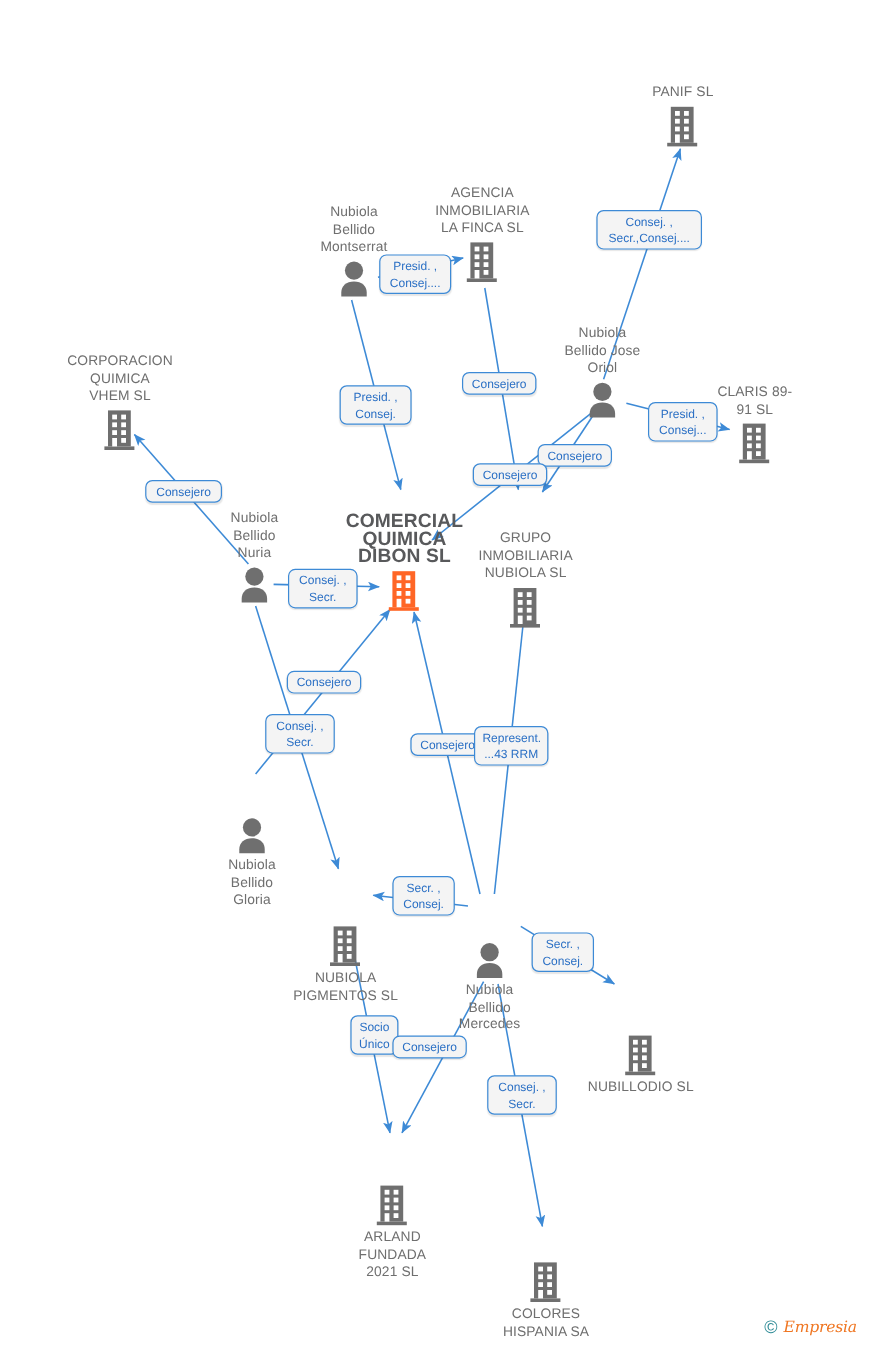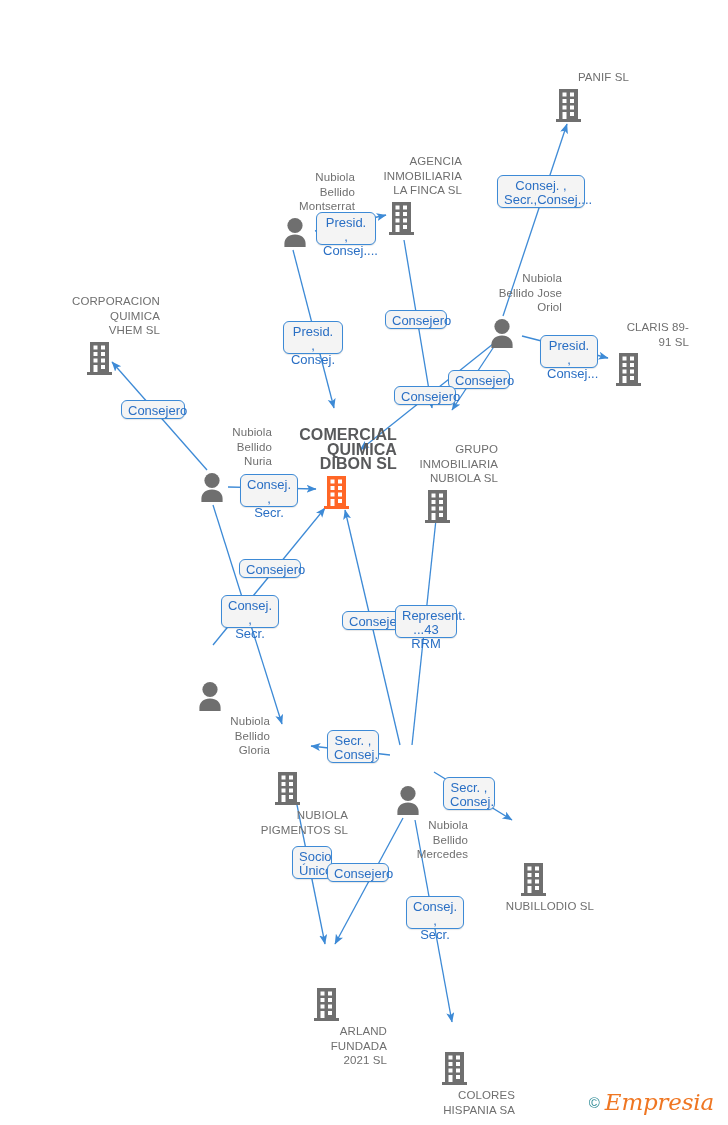--- a/index.html
+++ b/index.html
@@ -35,21 +35,20 @@
     display: block;
     line-height: 0;
   }
   .node .caption {
     display: block;
     font-size: 11.5px;
     line-height: 14.6px;
     color: #6b6b6b;
     letter-spacing: 0.1px;
     white-space: pre-line;
-    text-align: right;
   }
   .node.company .caption { color: #6f6f6f; }
   .node.person  .caption { color: #6f6f6f; }
   .node.focus .caption {
     color: #58595b;
     font-weight: bold;
     font-size: 16px;
     line-height: 14.6px;
   }
   
@@ -57,21 +56,21 @@
   .node.cap-bottom .caption { margin-top: 2px; }
 
   .elabel {
     position: absolute;
     z-index: 9;
     box-sizing: border-box;
     background: #f4f4f4;
     border: 1px solid #3d8ad6;
     border-radius: 6px;
     color: #2a6fc4;
-    font-size: 13px;
+    font-size: 10px;
     line-height: 14px;
     text-align: center;
     padding: 3px 6px 3px 6px;
     white-space: pre-line;
     box-shadow: 0 1px 1px rgba(0,0,0,0.10);
   }
   .elabel.one { padding-top: 3px; padding-bottom: 3px; }
 
   #watermark {
     position: absolute;
@@ -84,21 +83,21 @@
     font-size: 17px;
   }
   #watermark .copy {
     color: #2e8b96;
     font-size: 15px;
   }
   #watermark .brand {
     color: #ef7622;
     font-family: "DejaVu Serif", serif;
     font-style: italic;
-    font-size: 23px;
+    font-size: 13px;
     letter-spacing: -0.2px;
   }
 </style>
 </head>
 <body>
 
 <div id="canvas">
 
   <svg id="edges" width="728" height="1125" viewBox="0 0 728 1125">
     <defs>

